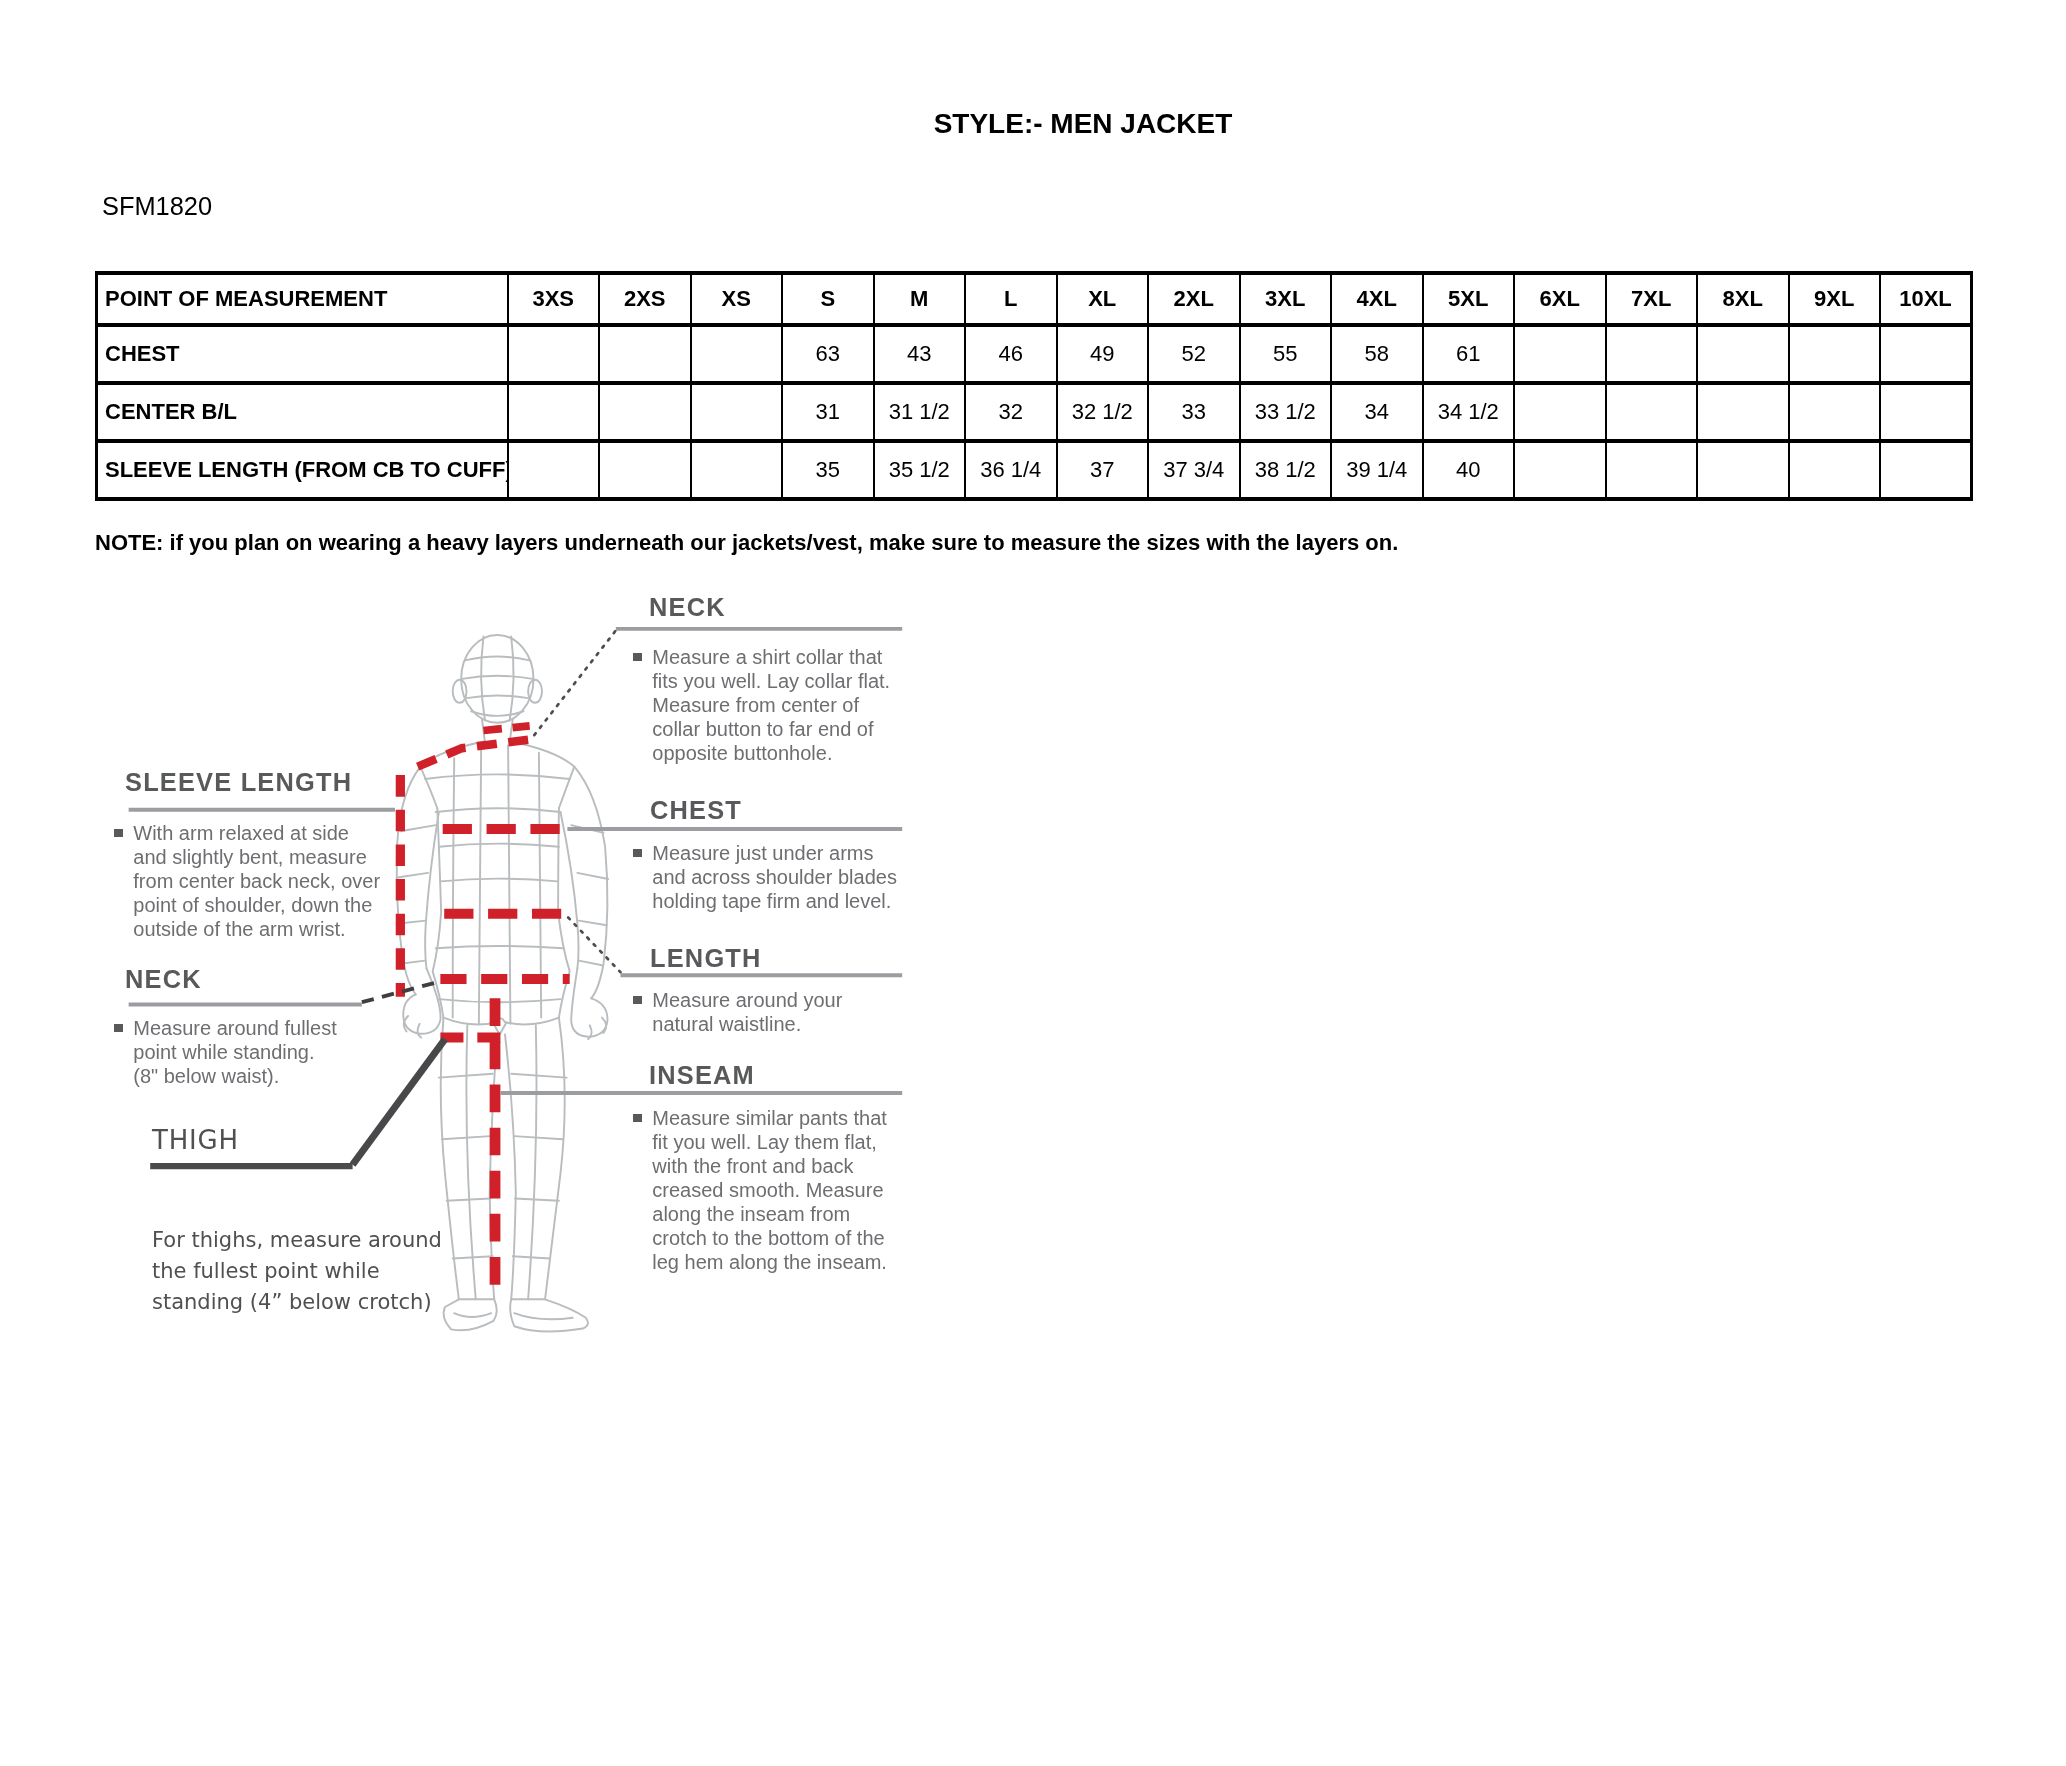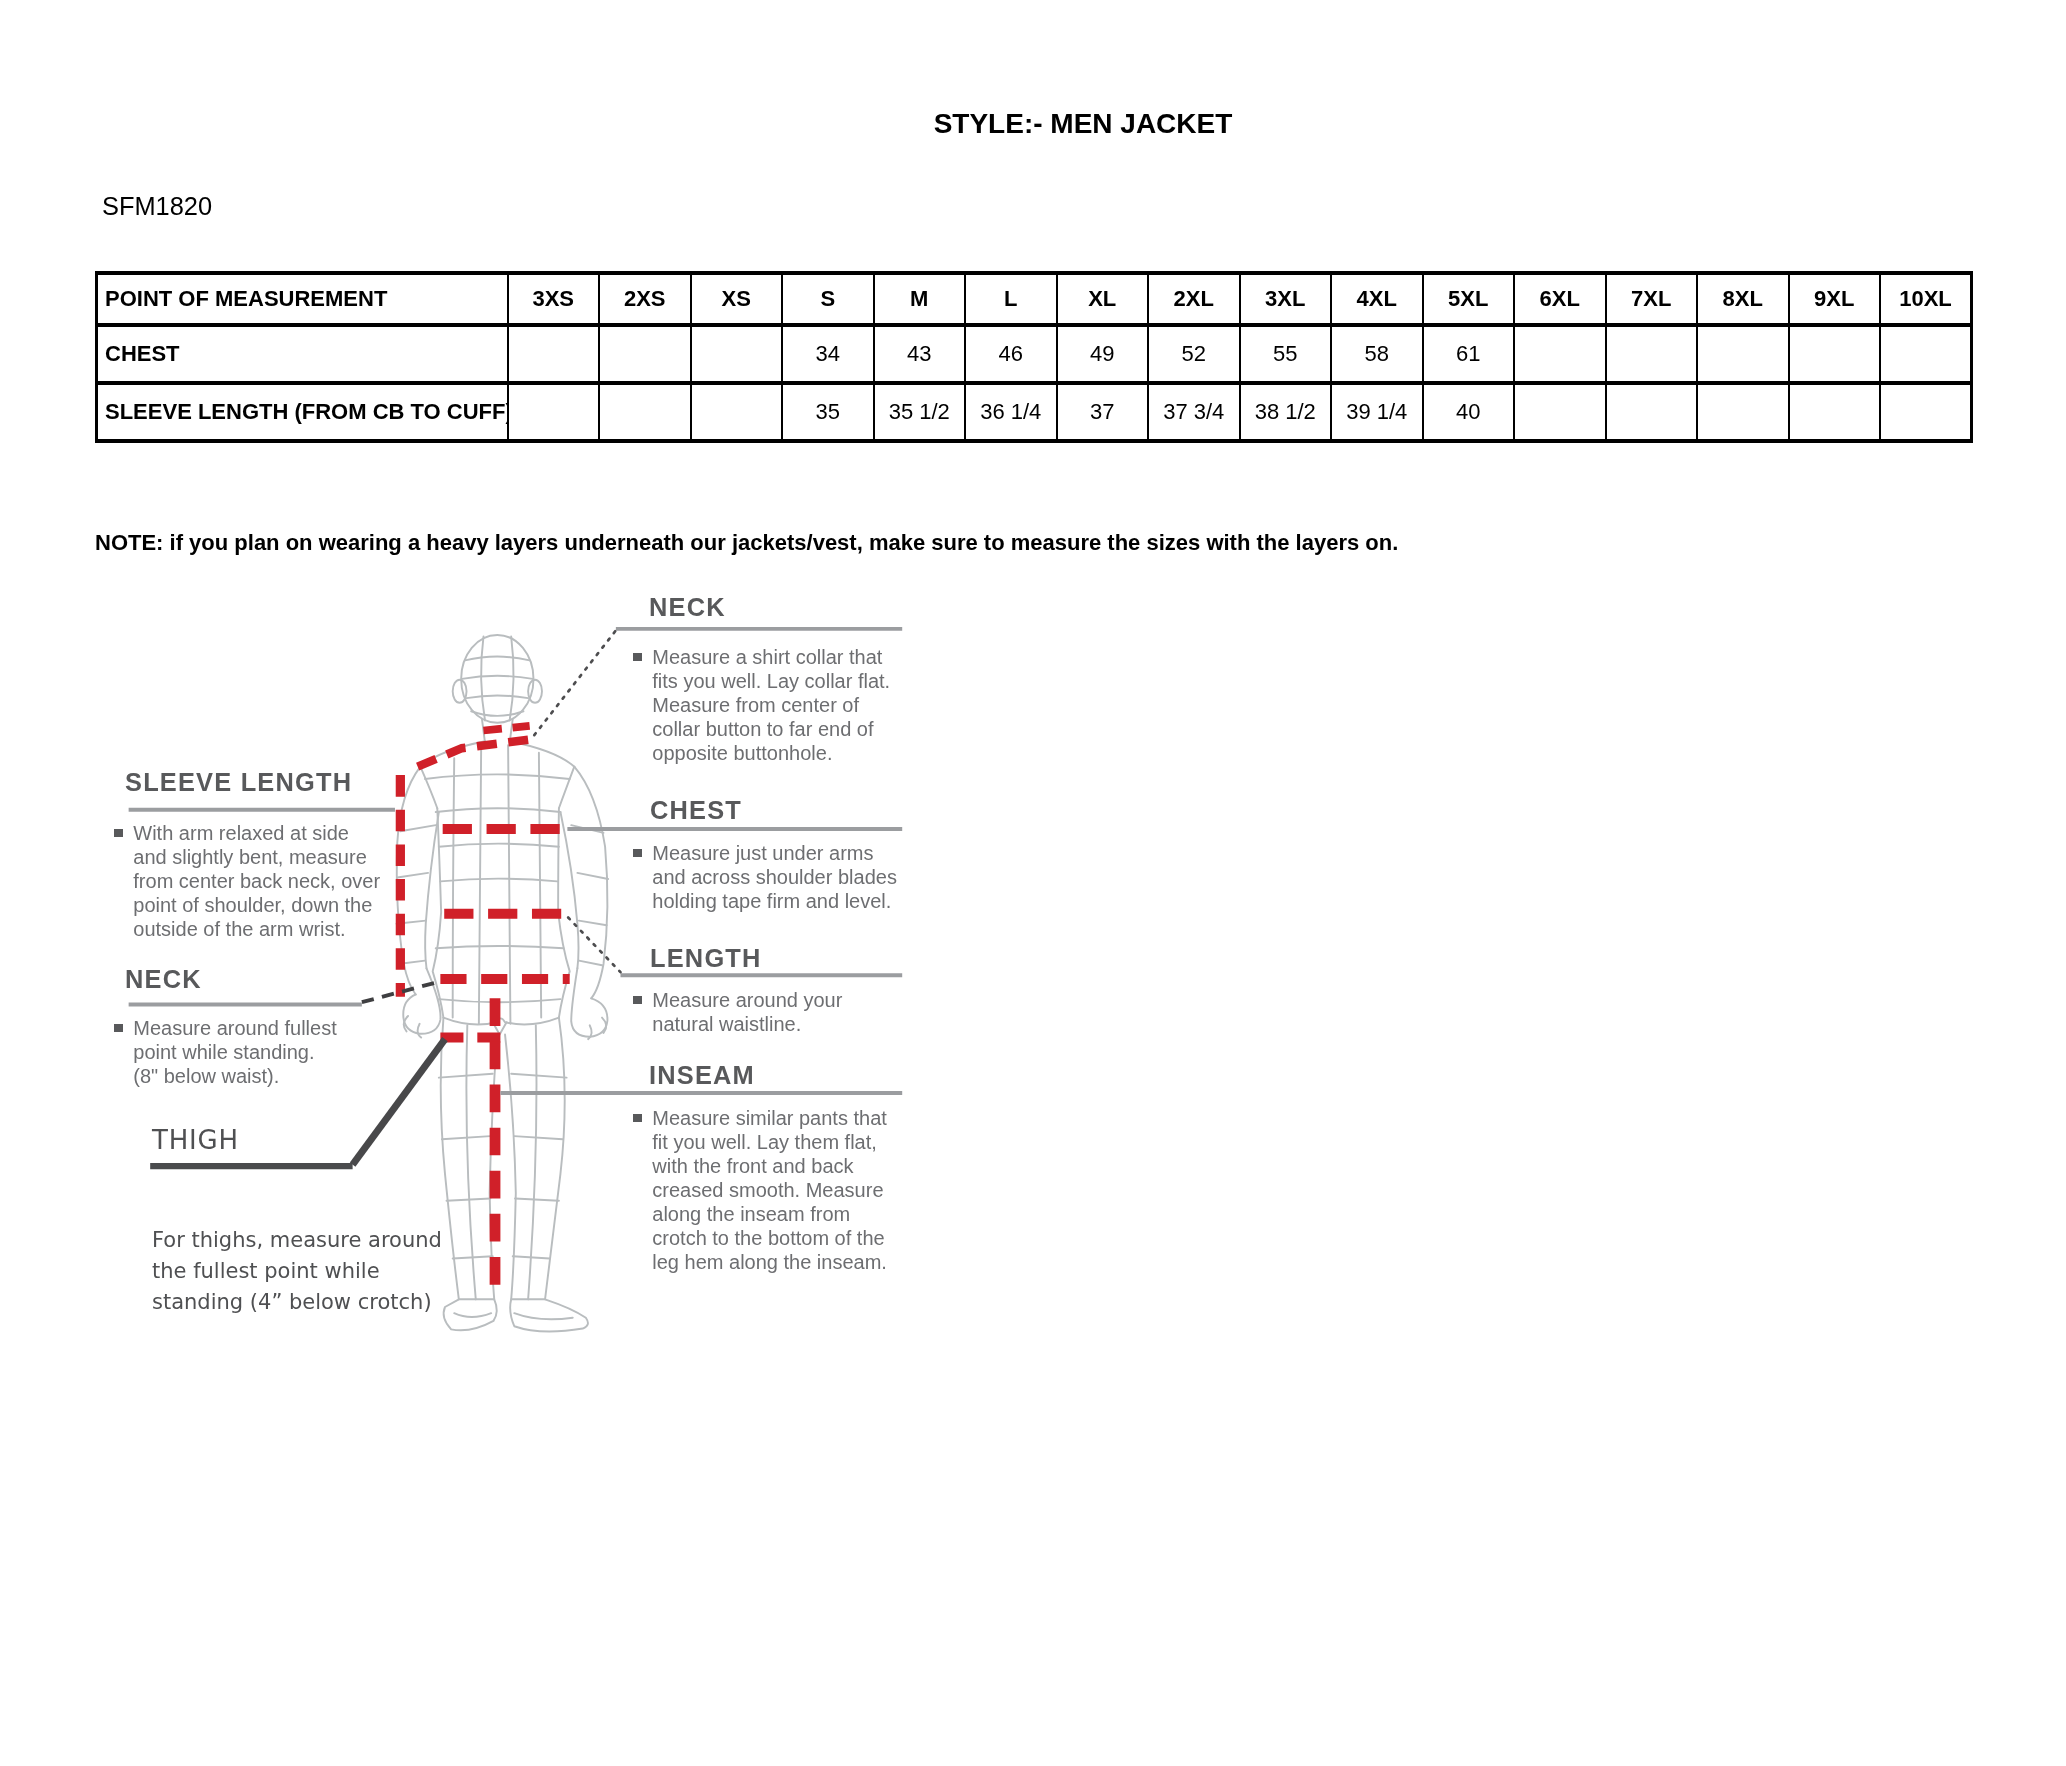--- a/index.html
+++ b/index.html
@@ -110,28 +110,47 @@
       <th>7XL</th>
       <th>8XL</th>
       <th>9XL</th>
       <th>10XL</th>
     </tr>
     <tr>
       <td class="row-label">CHEST</td>
       <td></td>
       <td></td>
       <td></td>
-      <td>34</td>
+      <td>63</td>
       <td>43</td>
       <td>46</td>
       <td>49</td>
       <td>52</td>
       <td>55</td>
       <td>58</td>
       <td>61</td>
+      <td></td>
+      <td></td>
+      <td></td>
+      <td></td>
+      <td></td>
+    </tr>
+    <tr>
+      <td class="row-label">CENTER B/L</td>
+      <td></td>
+      <td></td>
+      <td></td>
+      <td>31</td>
+      <td>31 1/2</td>
+      <td>32</td>
+      <td>32 1/2</td>
+      <td>33</td>
+      <td>33 1/2</td>
+      <td>34</td>
+      <td>34 1/2</td>
       <td></td>
       <td></td>
       <td></td>
       <td></td>
       <td></td>
     </tr>
     <tr>
       <td class="row-label">SLEEVE LENGTH (FROM CB TO CUFF)</td>
       <td></td>
       <td></td>

